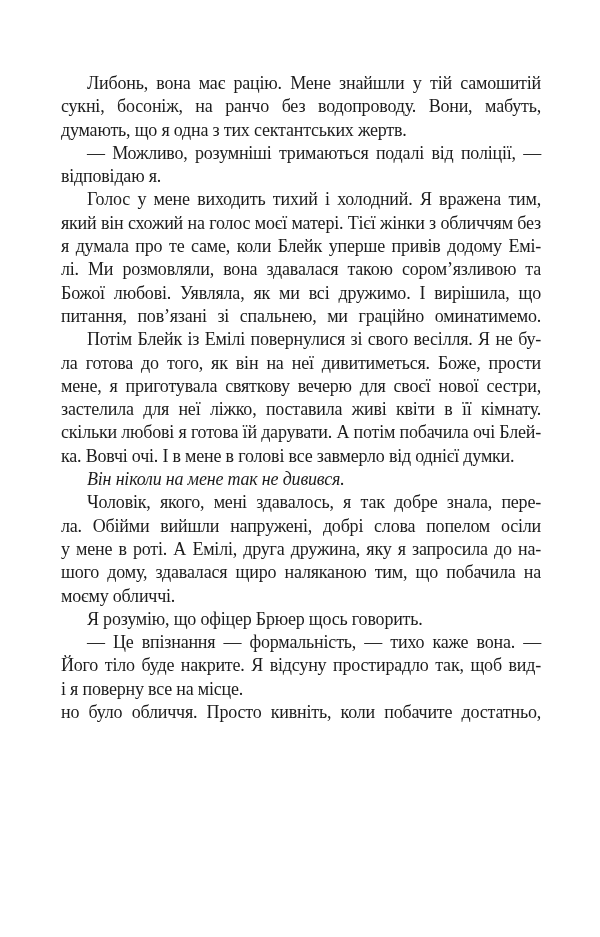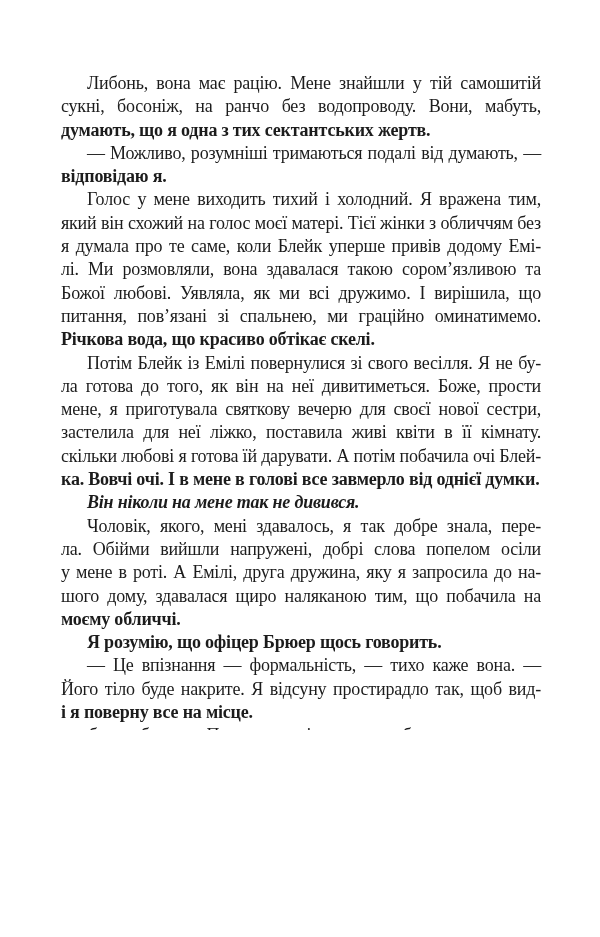--- a/index.html
+++ b/index.html
@@ -32,21 +32,20 @@
     display: block;
     text-align: justify;
     text-align-last: justify;
     white-space: nowrap;
   }
   .line.first { text-indent: 26px; }
   .line.last {
     text-align: center;
     text-align-last: left;
     white-space: normal;
-    font-weight: bold;
   }
   .para.italic .line { font-style: italic; }
   .folio {
     position: absolute;
     left: 67px;
     top: 871px;
     font-size: 18px;
     line-height: 20px;
     letter-spacing: 0;
     color: #4d7c0f;
@@ -56,31 +55,30 @@
 <body>
 
 <div class="page">
   <main class="text-block" id="text-block">
       <p class="para">
         <span class="line first">Либонь, вона має рацію. Мене знайшли у тій самошитій</span>
         <span class="line">сукні, босоніж, на ранчо без водопроводу. Вони, мабуть,</span>
         <span class="line last">думають, що я одна з тих сектантських жертв.</span>
       </p>
       <p class="para">
-        <span class="line first">— Можливо, розумніші тримаються подалі від думають, —</span>
+        <span class="line first">— Можливо, розумніші тримаються подалі від поліції, —</span>
         <span class="line last">відповідаю я.</span>
       </p>
       <p class="para">
         <span class="line first">Голос у мене виходить тихий і холодний. Я вражена тим,</span>
         <span class="line">який він схожий на голос моєї матері. Тієї жінки з обличчям без</span>
         <span class="line">я думала про те саме, коли Блейк уперше привів додому Емі-</span>
         <span class="line">лі. Ми розмовляли, вона здавалася такою сором’язливою та</span>
         <span class="line">Божої любові. Уявляла, як ми всі дружимо. І вирішила, що</span>
         <span class="line">питання, пов’язані зі спальнею, ми граційно оминатимемо.</span>
-        <span class="line last">Річкова вода, що красиво обтікає скелі.</span>
       </p>
       <p class="para">
         <span class="line first">Потім Блейк із Емілі повернулися зі свого весілля. Я не бу-</span>
         <span class="line">ла готова до того, як він на неї дивитиметься. Боже, прости</span>
         <span class="line">мене, я приготувала святкову вечерю для своєї нової сестри,</span>
         <span class="line">застелила для неї ліжко, поставила живі квіти в її кімнату.</span>
         <span class="line">скільки любові я готова їй дарувати. А потім побачила очі Блей-</span>
         <span class="line last">ка. Вовчі очі. І в мене в голові все завмерло від однієї думки.</span>
       </p>
       <p class="para italic">

